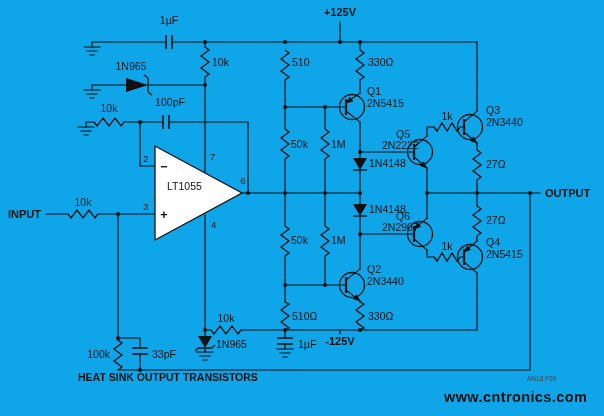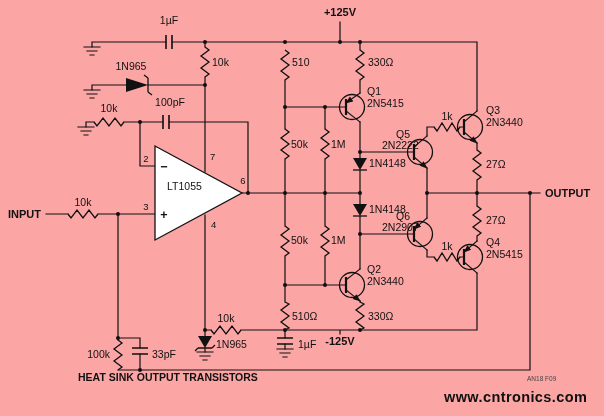--- a/index.html
+++ b/index.html
@@ -1,16 +1,16 @@
 <!DOCTYPE html>
 <html><head>
 <meta charset="utf-8">
 <style>
   html,body{margin:0;padding:0;background:#ffffff}
-  .stage{position:relative;width:604px;height:416px;background:#fca5a5;overflow:hidden;
+  .stage{position:relative;width:604px;height:416px;background:#0ea5e9;overflow:hidden;
          font-family:"Liberation Sans",sans-serif}
   svg{display:block}
   svg text{font-family:"Liberation Sans",sans-serif;font-size:10.5px;fill:#111}
   .pin{font-size:9.5px}
   .b{font-weight:700;font-size:11px}
   .sym{font-size:12.5px;font-weight:700}
   .mid{text-anchor:middle}
   .end{text-anchor:end}
   .tiny{font-size:6.5px;fill:#444}
   .wm{font-size:14.5px;font-weight:700;letter-spacing:.4px}

